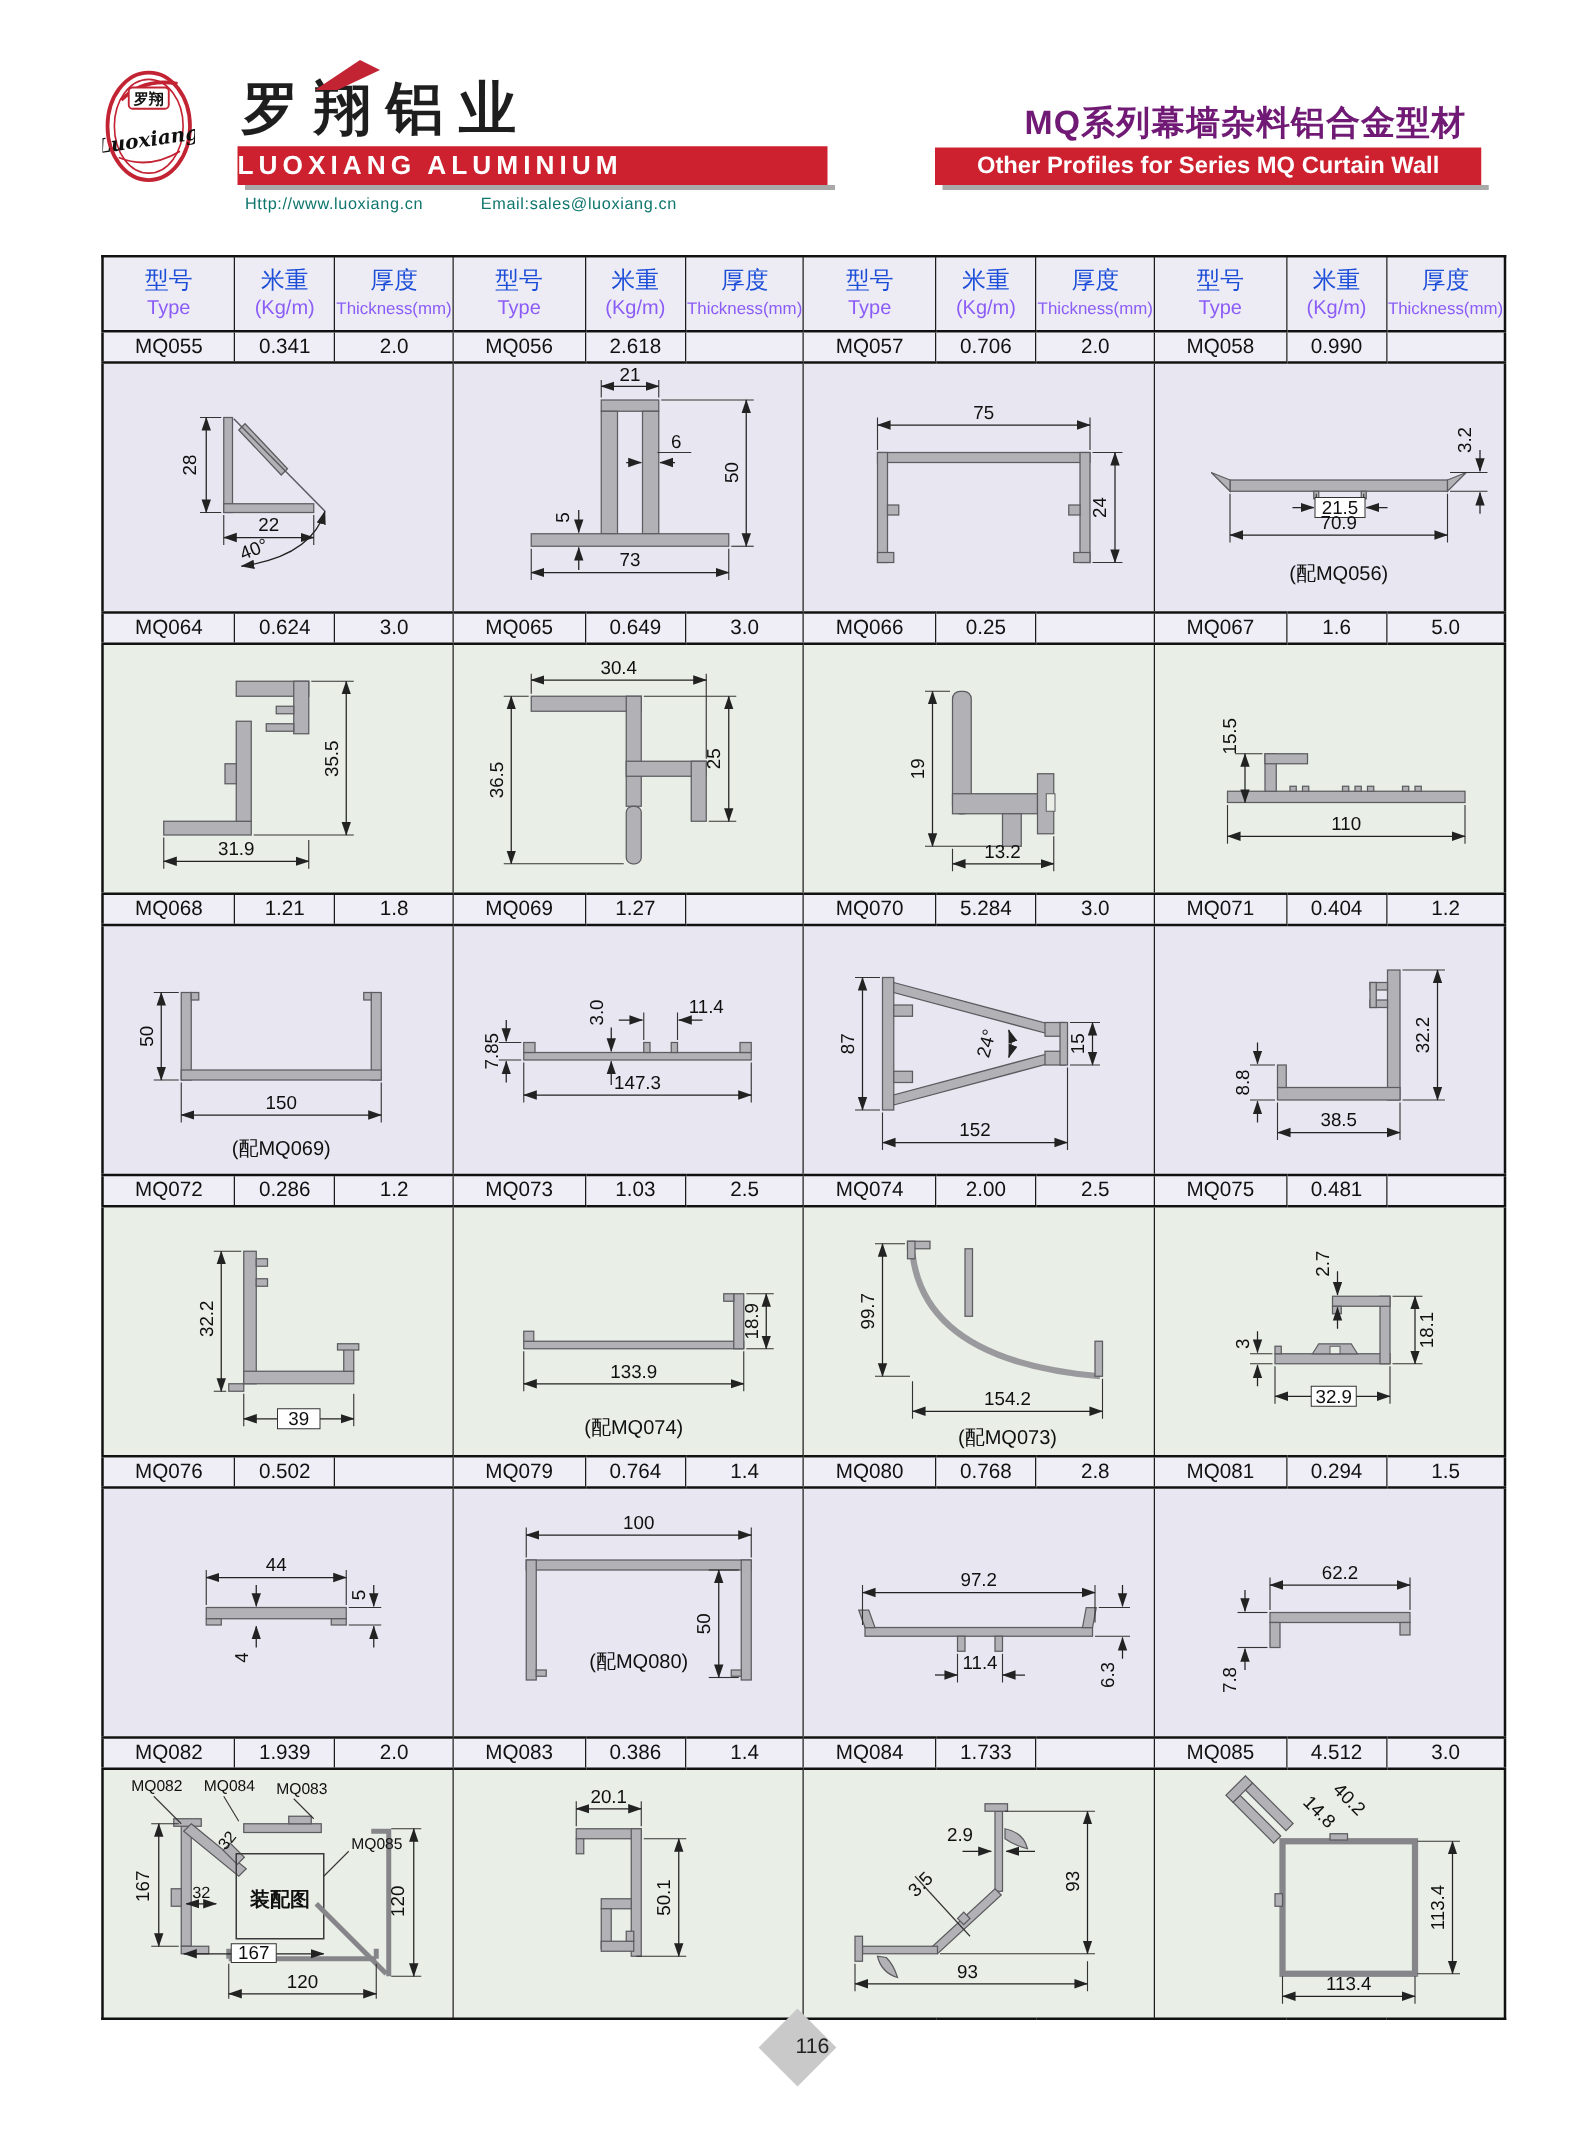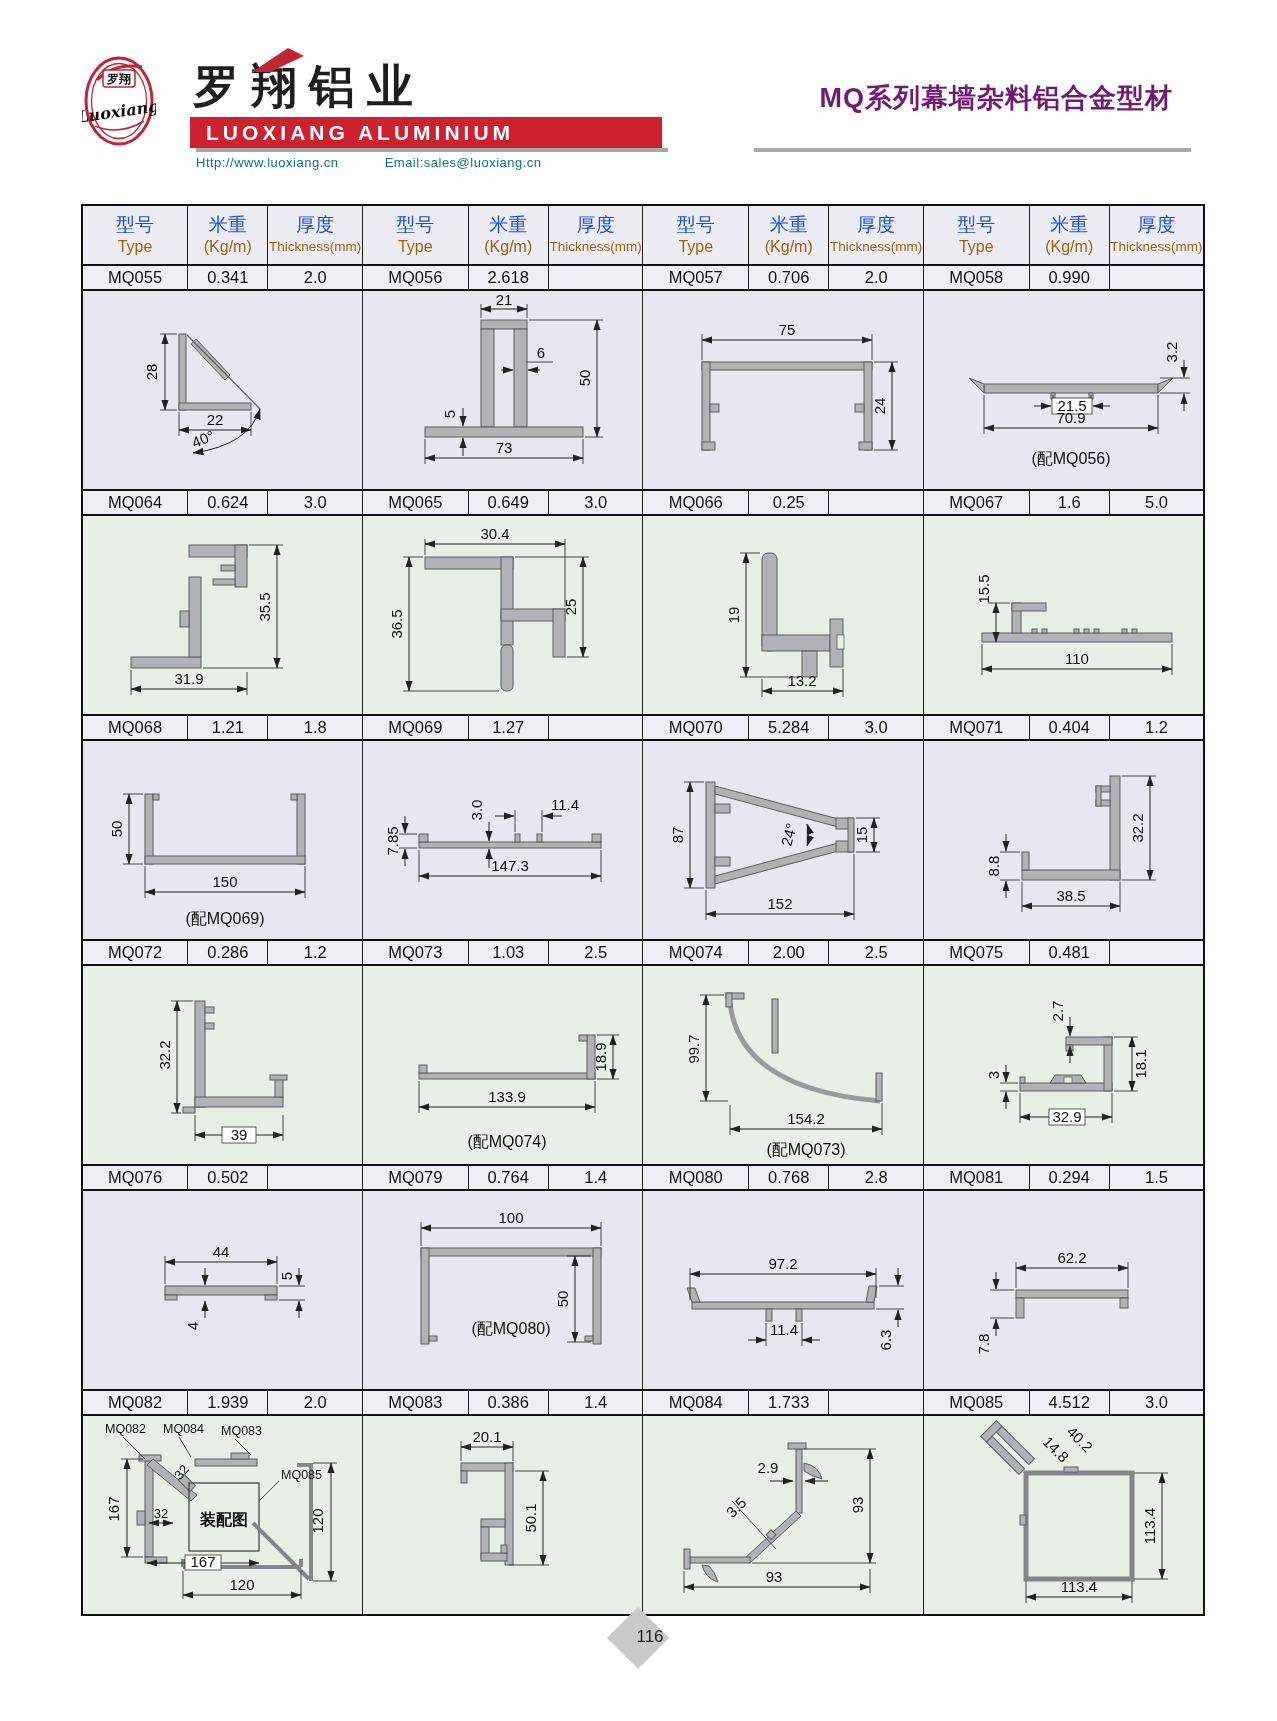--- a/index.html
+++ b/index.html
@@ -3,34 +3,34 @@
 <meta charset="utf-8">
 <style>
   html,body{margin:0;padding:0;background:#fff;}
   body{width:1277px;height:1721px;font-family:"Liberation Sans","DejaVu Sans",sans-serif;}
   .sheet{position:relative;width:1277px;height:1721px;background:#ffffff;overflow:hidden;}
   
   .logo-svg{position:absolute;left:82px;top:54px;}
   .company-cn{position:absolute;left:193px;top:56px;font-size:46px;font-weight:bold;color:#1e1e1e;letter-spacing:12px;white-space:nowrap;}
   .swoosh{position:absolute;left:252px;top:48px;}
   .bar{position:absolute;background:#cd2130;color:#fff;font-weight:bold;}
-  .bar-left{left:190px;top:117px;width:472px;height:31px;font-size:21px;letter-spacing:4px;line-height:31px;padding-left:16px;box-sizing:border-box;}
+  .bar-left{left:190px;top:117px;width:472px;height:31px;font-size:21px;letter-spacing:4px;line-height:31px;box-sizing:border-box;}
   .bar-left-shadow{position:absolute;left:196px;top:148px;width:472px;height:4px;background:#a9a9a9;}
   .urls{position:absolute;left:196px;top:155px;font-size:13px;color:#0f766e;letter-spacing:.5px;}
   .urls span{margin-right:42px;}
   .series-cn{position:absolute;right:104px;top:80px;font-size:27px;font-weight:bold;color:#701a75;letter-spacing:1px;white-space:nowrap;}
   .bar-right{left:748px;top:118px;width:437px;height:30px;font-size:19px;line-height:30px;text-align:center;font-weight:bold;}
   .bar-right-shadow{position:absolute;left:754px;top:148px;width:437px;height:4px;background:#a9a9a9;}
   
   table.cat{position:absolute;left:81px;top:204px;width:1124px;border-collapse:collapse;table-layout:fixed;border:2px solid #111;}
   table.cat th,table.cat td{border:1px solid #1c1c1c;padding:0;text-align:center;vertical-align:middle;overflow:hidden;}
   td.g,th.g{border-left-width:2px;}
   tr.hdr th{height:58px;background:#edecf5;font-weight:normal;border-bottom:2px solid #111;}
   tr.hdr .h1{font-size:19px;color:#1d4ed8;line-height:24px;}
-  tr.hdr .h2{font-size:16px;color:#a16207;line-height:20px;}
+  tr.hdr .h2{font-size:16px;color:#8b5cf6;line-height:20px;}
   tr.datarow td{height:23px;background:#efeef6;font-size:16.5px;color:#111;border-top:2px solid #111;border-bottom:2px solid #111;}
   tr.draw td{height:198px;}
   tr.draw.lav td{background:#e8e6f1;}
   tr.draw.grn td{background:#e9efe7;}
   tr.draw svg{display:block;margin:0 auto;}
   
   .p{fill:#b2b2b6;stroke:#5c5c60;stroke-width:1;}
   .po{fill:none;stroke:#85858a;stroke-width:4;}
   .sq{fill:none;stroke:#3a3a3a;stroke-width:1.2;}
   .d{stroke:#222;stroke-width:1;fill:none;}
@@ -70,20 +70,21 @@
   <svg class="swoosh" width="54" height="24" viewBox="0 0 54 24">
     <polygon points="0,24 36,0 52,8 18,24" fill="#c32433"></polygon>
   </svg>
   <div class="bar bar-left">LUOXIANG ALUMINIUM</div>
   <div class="bar-left-shadow"></div>
   <div class="urls">
     <span>Http://www.luoxiang.cn</span>
     <span>Email:sales@luoxiang.cn</span>
   </div>
   <div class="series-cn">MQ系列幕墙杂料铝合金型材</div>
+  <div class="bar bar-right">Other Profiles for Series MQ Curtain Wall</div>
   <div class="bar-right-shadow"></div>
 
   <table class="cat">
     <colgroup>
       <col style="width:105px">
         <col style="width:80px">
         <col style="width:94px">
       <col style="width:105px">
         <col style="width:80px">
         <col style="width:94px">

